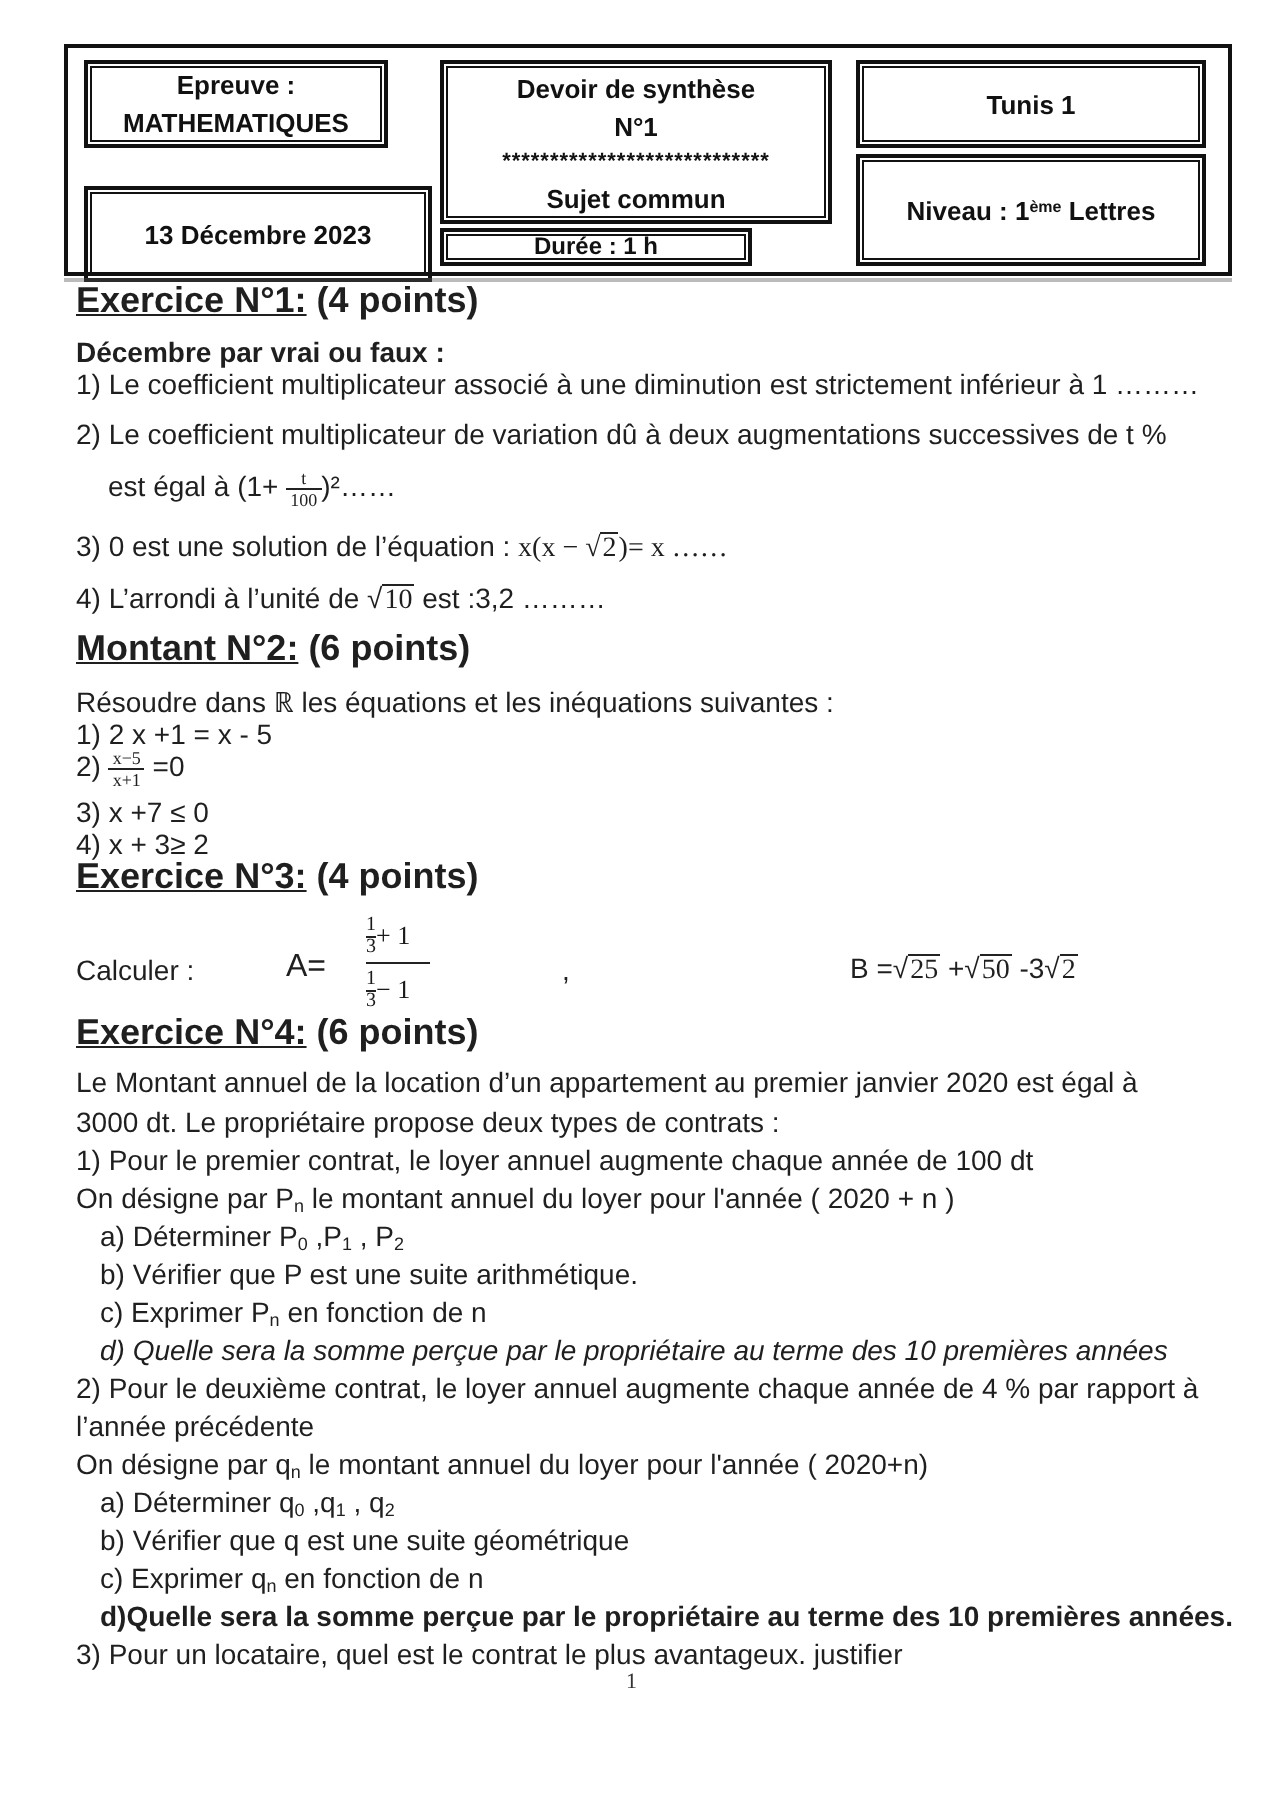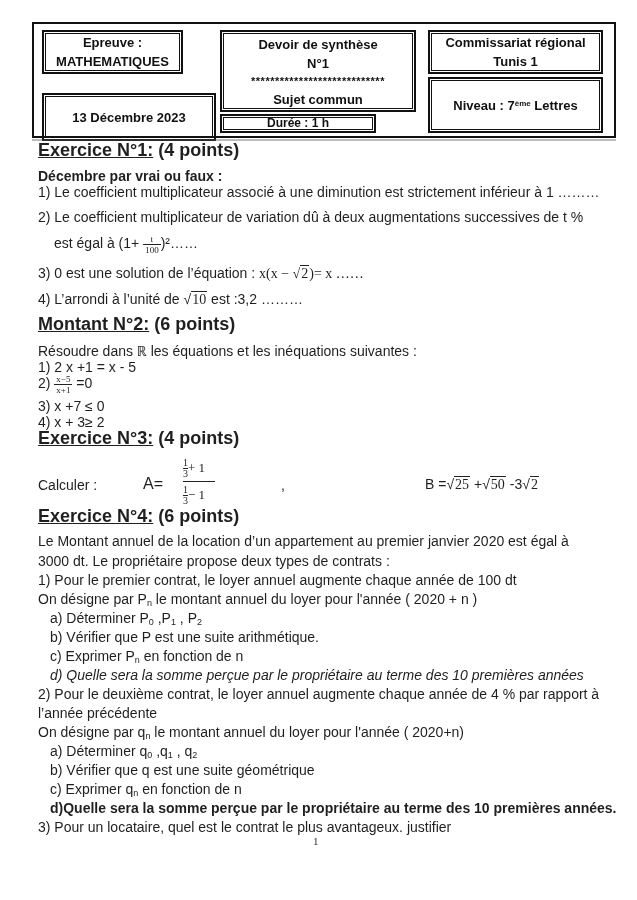--- a/index.html
+++ b/index.html
@@ -12,21 +12,21 @@
     border: 2px solid #111; 
   }
   .hbox {
     position: absolute; border: 2px solid #111; font-weight: bold;
     display: flex; flex-direction: column; align-items: center; justify-content: center;
     text-align: center; font-size: 13px; line-height: 19px; color: #111;
   }
   .hbox.inner::before {
     content: ""; position: absolute; inset: 1px; border: 1px solid #111; pointer-events: none;
   }
-  .b1 { left: 42px;  top: 30px; width: 141px; height: 44px; }
+  .b1 { left: 42px;  top: 30px; width: 152px; height: 44px; }
   .b2 { left: 42px;  top: 93px; width: 174px; height: 48px; }
   .b3 { left: 220px; top: 30px; width: 196px; height: 82px; justify-content: flex-start; padding-top: 3px; }
   .b4 { left: 220px; top: 114px; width: 156px; height: 19px; font-size: 12px; line-height: 15px; }
   .b5 { left: 428px; top: 30px; width: 175px; height: 44px; }
   .b6 { left: 428px; top: 77px; width: 175px; height: 56px; }
   .stars { font-size: 11px; letter-spacing: 0.5px; line-height: 12px; margin-top: 2px; }
   .b3 .sub { margin-top: 3px; }
   sup.ord { font-size: 8px; vertical-align: top; position: relative; top: -2px; }
 
   .hdr-rule { position: absolute; left: 32px; top: 139px; width: 584px; height: 2px; background:#555; opacity: .4; }
@@ -69,25 +69,24 @@
 <div class="hbox inner b3">
   <div>Devoir de synthèse</div>
   <div>N°1</div>
   <div class="stars">****************************</div>
   <div class="sub">Sujet commun</div>
 </div>
 <div class="hbox inner b4">
   <div>Durée : 1 h</div>
 </div>
 <div class="hbox inner b5">
-  <div>Commissariat régional</div>
   <div>Tunis 1</div>
 </div>
 <div class="hbox inner b6">
-  <div><span>Niveau : 7</span><sup class="ord">ème</sup><span> Lettres</span></div>
+  <div><span>Niveau : 1</span><sup class="ord">ème</sup><span> Lettres</span></div>
 </div>
 <div class="hdr-rule"></div>
 
 <div class="line ex-title" style="top:142px;"><span class="u">Exercice N°1:</span><span> (4 points)</span></div>
 <div class="line bold" style="top:168px;">Décembre par vrai ou faux :</div>
 <div class="line" style="top:184px;">1) Le coefficient multiplicateur associé à une diminution est strictement inférieur à 1 ………</div>
 <div class="line" style="top:209px;">2) Le coefficient multiplicateur de variation dû à deux augmentations successives de t %</div>
 <div class="line ind2" style="top:234px;">
   <span>est égal à  (1+ </span>
   <span class="frac">

